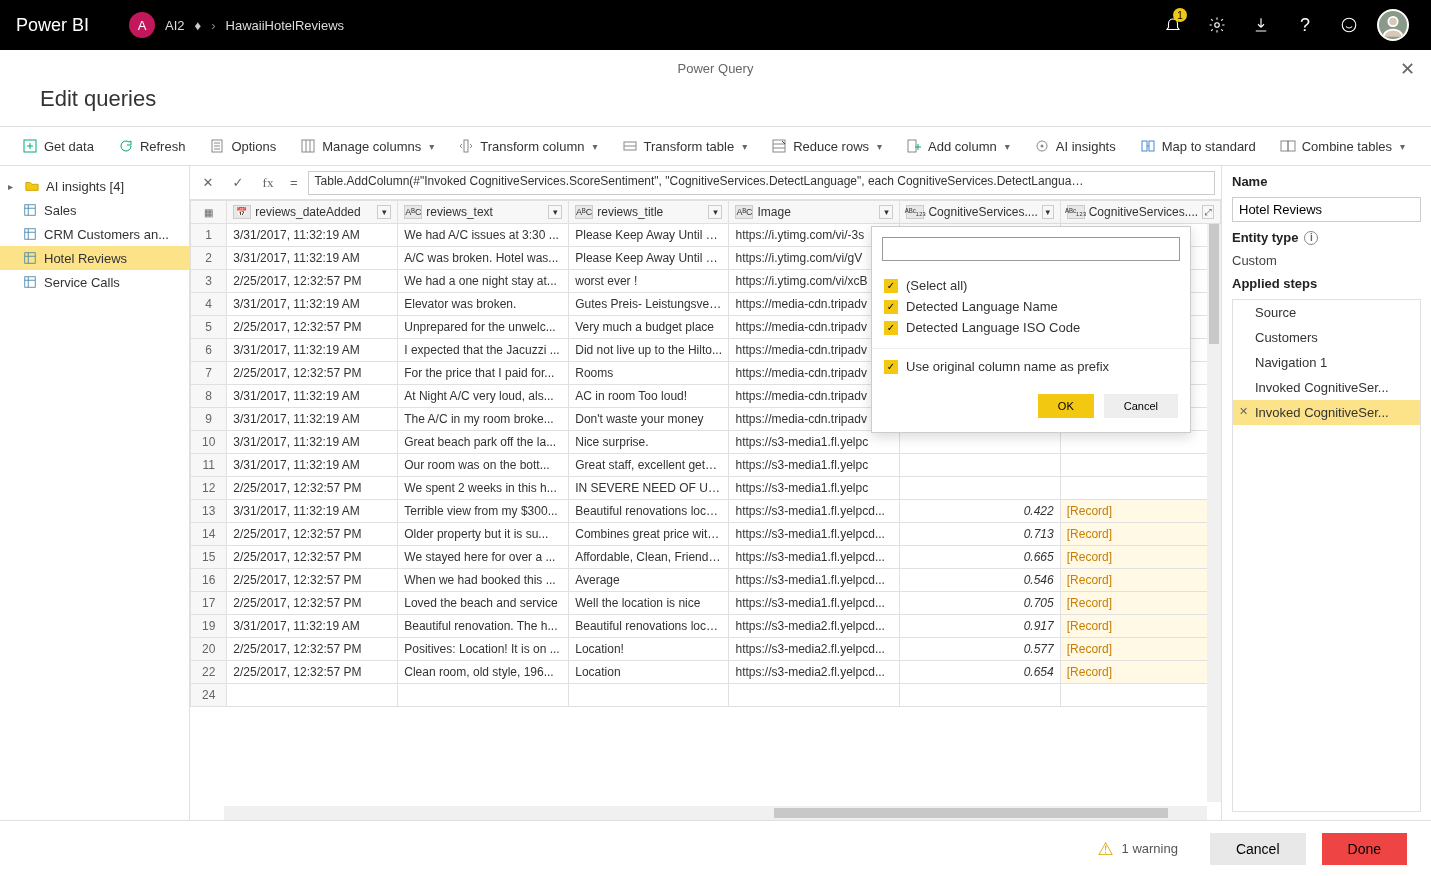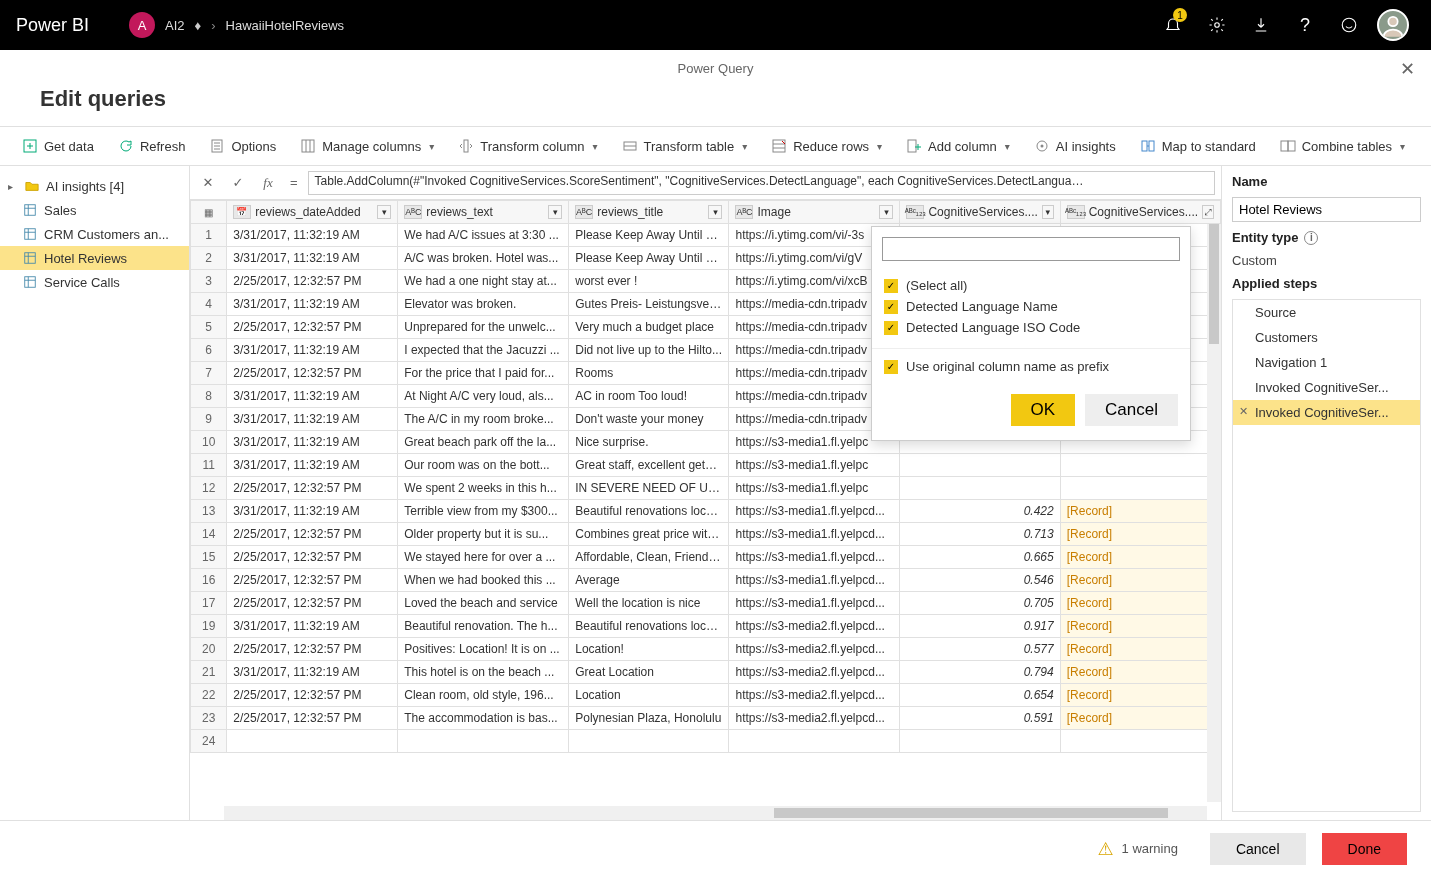--- a/index.html
+++ b/index.html
@@ -15,21 +15,21 @@
 .topbar .icon-btn { width: 44px; height: 50px; display: flex; align-items: center; justify-content: center; cursor: pointer; position: relative; color: #fff; }
 .topbar .icon-btn svg { width: 18px; height: 18px; stroke: #fff; fill: none; stroke-width: 1.5; }
 .topbar .badge { position: absolute; top: 8px; right: 8px; background: #F2C811; color: #000; font-size: 10px; width: 14px; height: 14px; border-radius: 50%; display: flex; align-items: center; justify-content: center; }
 .topbar .user-avatar { width: 32px; height: 32px; border-radius: 50%; background: #8a9a8a; border: 2px solid #fff; overflow:hidden; display:flex; align-items:center; justify-content:center;}
 .topbar .user-avatar svg{width:100%;height:100%;}
 
 
 .pq-header { height: 36px; display: flex; align-items: center; justify-content: center; position: relative; border-bottom: 0; color: #666; font-size: 13px; }
 .pq-header .close { position: absolute; right: 16px; top: 8px; cursor: pointer; font-size: 18px; color: #666; }
 
-.editqueries { font-size: 22px; font-weight: 700; padding: 0 40px 14px 40px; }
+.editqueries { font-size: 22px; font-weight: 400; padding: 0 40px 14px 40px; }
 
 
 .toolbar { height: 40px; border-top: 1px solid #e0e0e0; border-bottom: 1px solid #e0e0e0; display: flex; align-items: center; padding: 0 12px; gap: 4px; }
 .toolbar .tbtn { display: flex; align-items: center; gap: 6px; padding: 4px 10px; cursor: pointer; color: #333; font-size: 13px; white-space: nowrap; }
 .toolbar .tbtn .tico { width: 16px; height: 16px; display: inline-flex; align-items: center; justify-content: center; }
 .toolbar .tbtn .tico svg { width: 16px; height: 16px; }
 .toolbar .chev { font-size: 10px; color: #666; margin-left: 2px; }
 
 
 .main { flex: 1; display: flex; min-height: 0; }
@@ -37,21 +37,21 @@
 .leftnav .item { display: flex; align-items: center; gap: 6px; padding: 4px 10px 4px 22px; cursor: pointer; font-size: 13px; white-space: nowrap; text-overflow: ellipsis; overflow: hidden; }
 .leftnav .item.folder { padding-left: 8px; }
 .leftnav .item.selected { background: #FCE38A; }
 .leftnav .caret { width: 10px; display: inline-block; color: #666; font-size: 10px; }
 .leftnav .nico { width: 16px; height: 16px; display: inline-flex; align-items: center; justify-content: center; }
 .leftnav .nico svg { width: 14px; height: 14px; }
 
 .center { flex: 1; display: flex; flex-direction: column; min-width: 0; }
 .formulabar { height: 34px; display: flex; align-items: center; border-bottom: 1px solid #e0e0e0; padding: 0 6px; gap: 6px; }
 .formulabar .fbtn { width: 24px; height: 24px; display: flex; align-items: center; justify-content: center; cursor: pointer; color: #666; }
-.formulabar .fx { font-style: italic; font-family: Georgia, serif; color: #666; }
+.formulabar .fx { font-family: Georgia, serif; color: #666; }
 .formulabar .eq { color: #666; padding: 0 4px; }
 .formulabar .formula { flex: 1; border: 1px solid #ccc; height: 24px; padding: 2px 6px; font-size: 12px; white-space: nowrap; overflow: hidden; text-overflow: ellipsis; }
 
 .gridwrap { flex: 1; position: relative; overflow: hidden; }
 .grid { position: absolute; inset: 0; overflow: hidden; }
 .grid table { border-collapse: collapse; width: 100%; table-layout: fixed; }
 .grid th, .grid td { border: 1px solid #e0e0e0; padding: 3px 6px; font-size: 12px; text-align: left; white-space: nowrap; overflow: hidden; text-overflow: ellipsis; height: 23px; }
 .grid th { background: #f7f7f7; position: sticky; top: 0; font-weight: 400; }
 .grid th .colhead { display: flex; align-items: center; gap: 4px; }
 .grid th .dtype { display: inline-flex; width: 18px; height: 14px; align-items: center; justify-content: center; font-size: 9px; background:#e8e8e8; border:1px solid #ccc;}
@@ -65,21 +65,21 @@
 .grid .hscroll .thumb { position: absolute; top: 2px; bottom: 2px; left: 56%; width: 40%; background: #c8c8c8; }
 
 
 .popup { position: absolute; right: 30px; top: 26px; width: 320px; background: #fff; border: 1px solid #ccc; box-shadow: 0 4px 12px rgba(0,0,0,.15); z-index: 10; }
 .popup .searchbox { margin: 10px; border: 1px solid #999; height: 24px; }
 .popup .options { padding: 4px 12px 10px 12px; }
 .popup .opt { display: flex; align-items: center; gap: 8px; padding: 3px 0; font-size: 13px; }
 .popup .cb { width: 14px; height: 14px; background: #F2C811; display: inline-flex; align-items: center; justify-content: center; color: #000; font-size: 10px; }
 .popup .prefix-row { border-top: 1px solid #eee; padding: 10px 12px; display: flex; align-items: center; gap: 8px; font-size: 13px; }
 .popup .btns { display: flex; justify-content: flex-end; gap: 10px; padding: 10px 12px 14px; }
-.popup .btn { padding: 6px 20px; border: none; cursor: pointer; font-size: 17px; }
+.popup .btn { padding: 6px 20px; border: none; cursor: pointer; font-size: 11px; }
 .popup .btn.ok { background: #F2C811; }
 .popup .btn.cancel { background: #eee; }
 
 
 .rightpane { width: 210px; border-left: 1px solid #e0e0e0; padding: 8px 10px; display: flex; flex-direction: column; gap: 8px; }
 .rightpane .section-label { font-weight: 600; font-size: 13px; color: #222; display:flex; align-items:center; gap:6px;}
 .rightpane input.name { width: 100%; border: 1px solid #ccc; padding: 4px 6px; font-size: 13px; }
 .rightpane .entity-type { font-size: 13px; color: #444; }
 .rightpane .steps { border: 1px solid #e0e0e0; flex: 1; overflow: hidden; }
 .rightpane .step { padding: 5px 8px 5px 22px; font-size: 13px; white-space: nowrap; overflow: hidden; text-overflow: ellipsis; cursor: pointer; position:relative;}
@@ -545,44 +545,26 @@
               <tr>
                 <td class="rowhead">20</td>
                 <td>2/25/2017, 12:32:57 PM</td>
                 <td>Positives: Location! It is on ...</td>
                 <td>Location!</td>
                 <td>https://s3-media2.fl.yelpcd...</td>
                 <td class="num">0.577</td>
                 <td class="record">[Record]</td>
               </tr>
               <tr>
-                <td class="rowhead">21</td>
-                <td>3/31/2017, 11:32:19 AM</td>
-                <td>This hotel is on the beach ...</td>
-                <td>Great Location</td>
-                <td>https://s3-media2.fl.yelpcd...</td>
-                <td class="num">0.794</td>
-                <td class="record">[Record]</td>
-              </tr>
-              <tr>
                 <td class="rowhead">22</td>
                 <td>2/25/2017, 12:32:57 PM</td>
                 <td>Clean room, old style, 196...</td>
                 <td>Location</td>
                 <td>https://s3-media2.fl.yelpcd...</td>
                 <td class="num">0.654</td>
-                <td class="record">[Record]</td>
-              </tr>
-              <tr>
-                <td class="rowhead">23</td>
-                <td>2/25/2017, 12:32:57 PM</td>
-                <td>The accommodation is bas...</td>
-                <td>Polynesian Plaza, Honolulu</td>
-                <td>https://s3-media2.fl.yelpcd...</td>
-                <td class="num">0.591</td>
                 <td class="record">[Record]</td>
               </tr>
               <tr>
                 <td class="rowhead">24</td>
                 <td></td>
                 <td></td>
                 <td></td>
                 <td></td>
                 <td></td>
                 <td></td>

